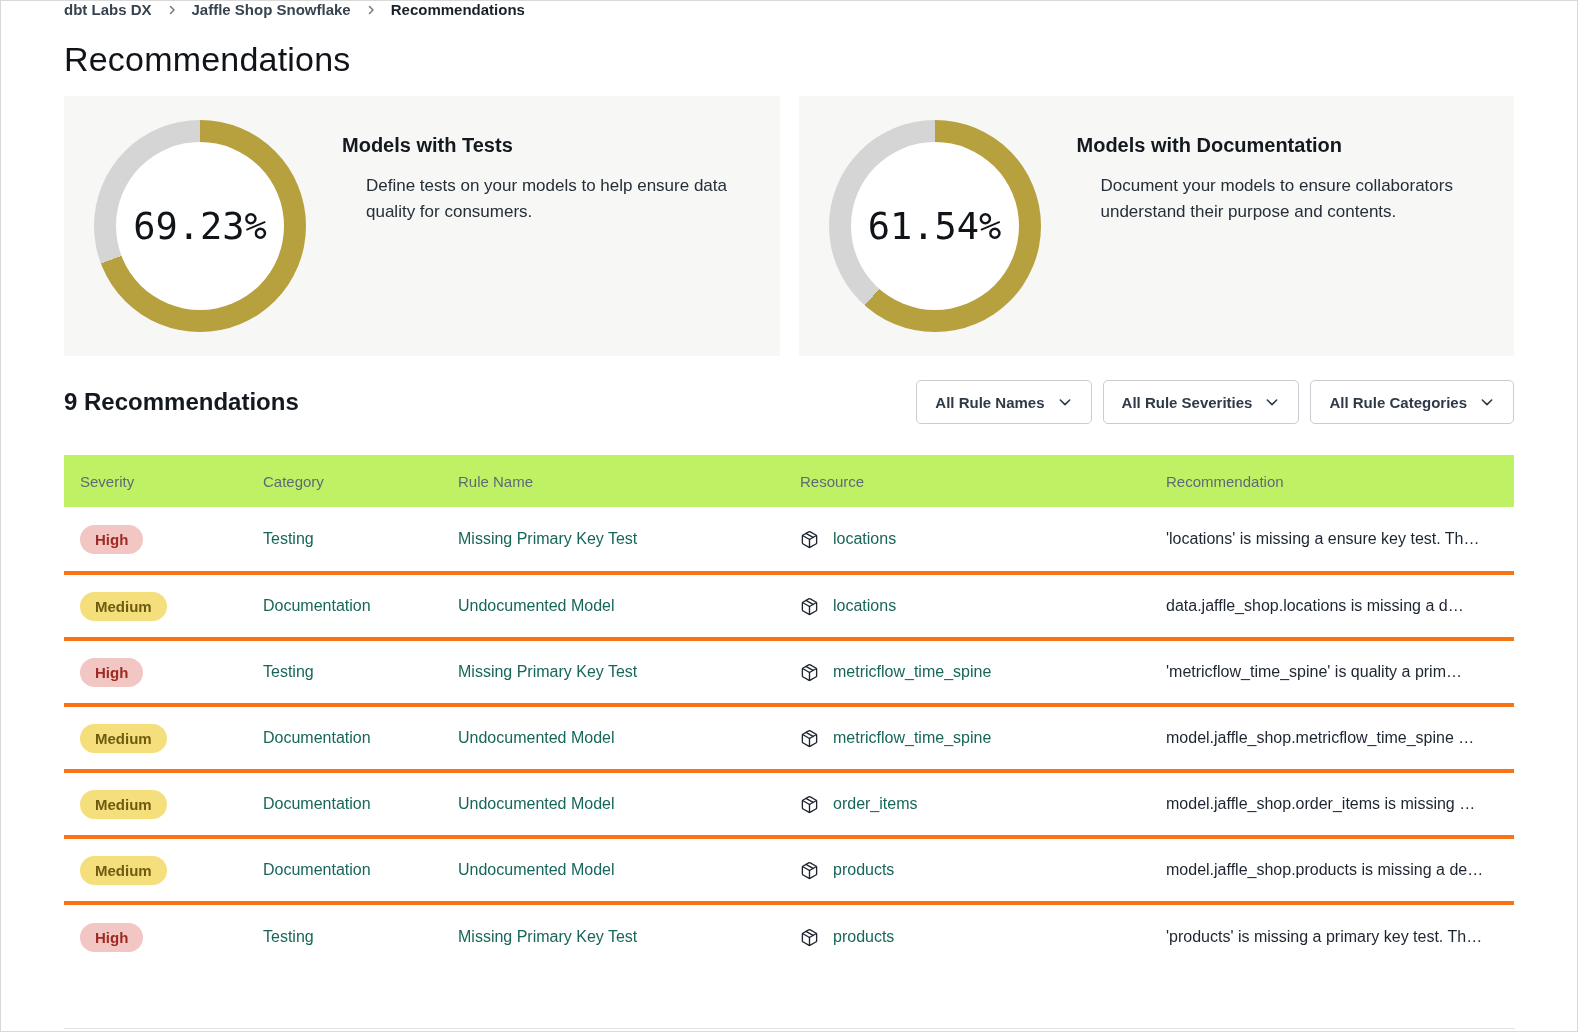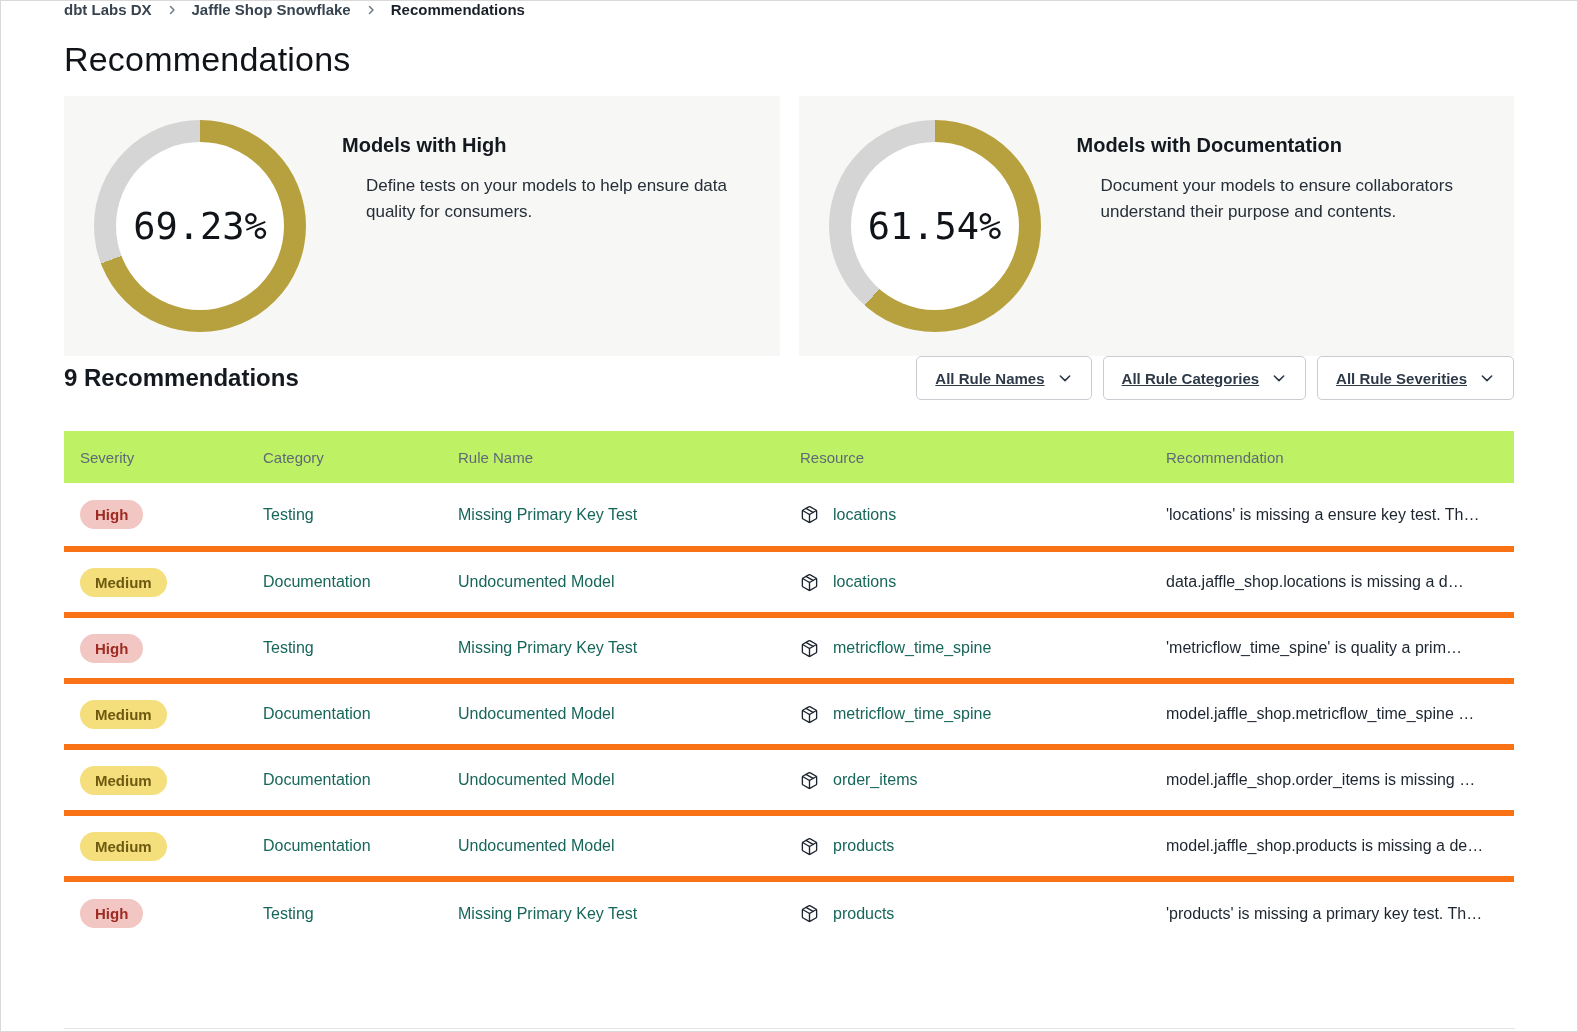--- a/index.html
+++ b/index.html
@@ -34,33 +34,33 @@
   .donut { width:212px; height:212px; border-radius:50%; position:relative; flex:none;
            background:conic-gradient(var(--gold) 0 65%, var(--track) 0); }
   .donut::after { content:""; position:absolute; inset:22px; border-radius:50%; background:#ffffff; }
   .donut-label { position:absolute; inset:0; z-index:1; display:flex; align-items:center; justify-content:center;
                  font-family:"DejaVu Sans Mono", monospace; font-size:37px; font-weight:500; color:#101419; }
   .card-info { align-self:flex-start; padding-top:14px; max-width:470px; }
   .card-title { font-size:20px; font-weight:700; color:#14181f; }
   .card-desc { margin-top:16px; font-size:17px; line-height:1.55; color:#262e38;margin-left:24px; }
 
   
-  .list-header { display:flex; align-items:center; justify-content:space-between; }
+  .list-header { margin-top:24px; display:flex; align-items:center; justify-content:space-between; }
   .list-title { font-size:24px; font-weight:700; color:#14181f; }
   .filters { display:flex; gap:11px; }
   .filter-btn { display:flex; align-items:center; gap:12px; background:#fff; border:1px solid #c9ccd1;
                 border-radius:5px; padding:0 18px; height:44px; font-family:inherit;
-                font-size:15px; font-weight:600; color:#2e3a48; cursor:pointer;text-decoration:underline; }
+                font-size:15px; font-weight:600; color:#2e3a48; cursor:pointer; }
   .filter-btn svg { display:block; }
 
   
   table { width:100%; border-collapse:collapse; margin-top:31px; table-layout:fixed; }
   thead th { background:#bef264; text-align:left; font-size:15px; font-weight:500; color:#5f6a77;
              padding:0 16px; height:52px; }
-  tbody td { height:66px; padding:0 16px; border-top:6px solid #f97316; font-size:16px;
+  tbody td { height:66px; padding:0 16px; border-top:4px solid #f97316; font-size:16px;
              vertical-align:middle; white-space:nowrap; overflow:hidden; }
   tbody tr:first-child td { border-top:none; }
   .badge { display:inline-block; padding:6px 15px; border-radius:999px; font-size:15px; font-weight:700; }
   .badge-high { background:var(--high-bg); color:var(--high-text); }
   .badge-medium { background:var(--medium-bg); color:var(--medium-text); }
   a.tlink { color:var(--link); text-underline-offset:3px; cursor:pointer; }
   .resource-cell { display:flex; align-items:center; gap:14px; }
   .resource-cell svg { flex:none; display:block; }
   .rec-text { color:#1d2530; }
   .bottom-rule { position:absolute; left:63px; right:62px; bottom:2px; border-top:1px solid #e5e5e4; }
@@ -87,21 +87,21 @@
   </nav>
 
   <h1 class="page-title">Recommendations</h1>
 
   <div class="cards">
     <div class="card">
       <div class="donut" style="background: conic-gradient(var(--gold) 69.23%, var(--track) 0);">
         <span class="donut-label">69.23%</span>
       </div>
       <div class="card-info">
-        <div class="card-title">Models with High</div>
+        <div class="card-title">Models with Tests</div>
         <div class="card-desc">Define tests on your models to help ensure data quality for consumers.</div>
       </div>
     </div>
     <div class="card">
       <div class="donut" style="background: conic-gradient(var(--gold) 61.54%, var(--track) 0);">
         <span class="donut-label">61.54%</span>
       </div>
       <div class="card-info">
         <div class="card-title">Models with Documentation</div>
         <div class="card-desc">Document your models to ensure collaborators understand their purpose and contents.</div>
@@ -114,29 +114,29 @@
     <div class="filters">
       <button class="filter-btn">
         <span>All Rule Names</span>
         <span>
           <svg width="16" height="16" viewBox="0 0 24 24" fill="none" stroke="#2e3a48" stroke-width="2.4" stroke-linecap="round" stroke-linejoin="round">
               <polyline points="5 9 12 16 19 9"></polyline>
             </svg>
         </span>
       </button>
       <button class="filter-btn">
-        <span>All Rule Categories</span>
+        <span>All Rule Severities</span>
         <span>
           <svg width="16" height="16" viewBox="0 0 24 24" fill="none" stroke="#2e3a48" stroke-width="2.4" stroke-linecap="round" stroke-linejoin="round">
               <polyline points="5 9 12 16 19 9"></polyline>
             </svg>
         </span>
       </button>
       <button class="filter-btn">
-        <span>All Rule Severities</span>
+        <span>All Rule Categories</span>
         <span>
           <svg width="16" height="16" viewBox="0 0 24 24" fill="none" stroke="#2e3a48" stroke-width="2.4" stroke-linecap="round" stroke-linejoin="round">
               <polyline points="5 9 12 16 19 9"></polyline>
             </svg>
         </span>
       </button>
     </div>
   </div>
 
   <table>

